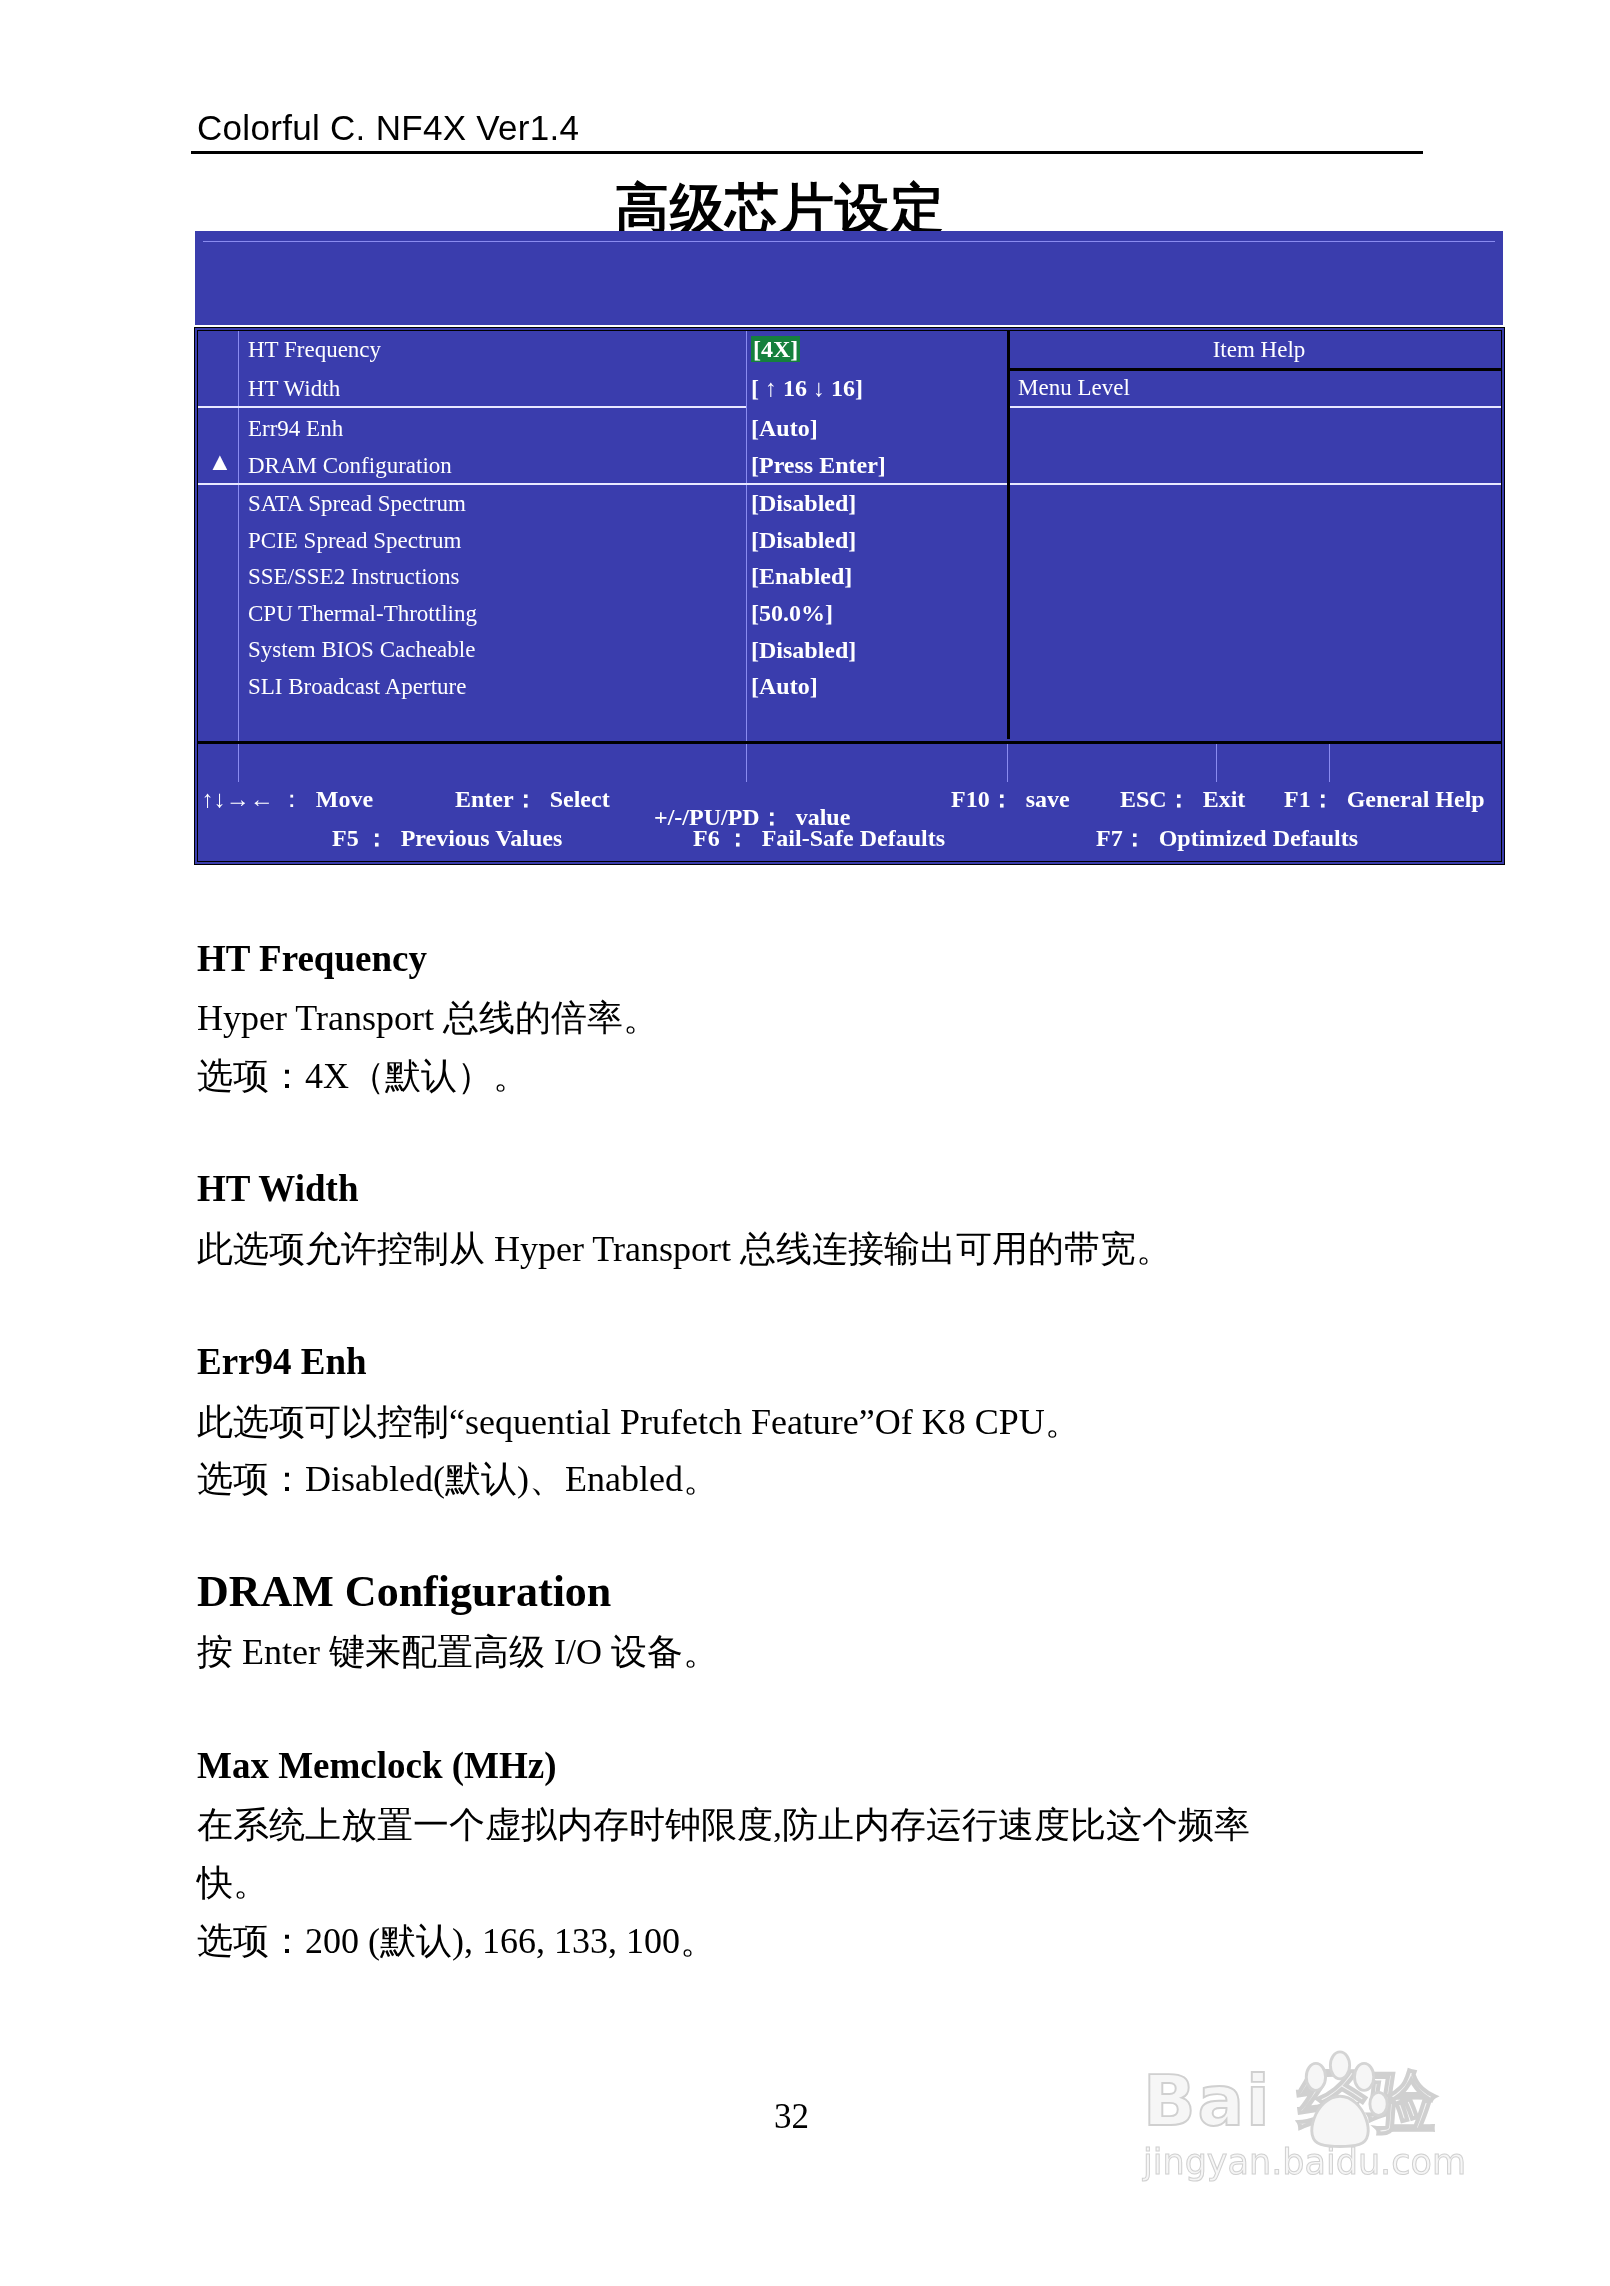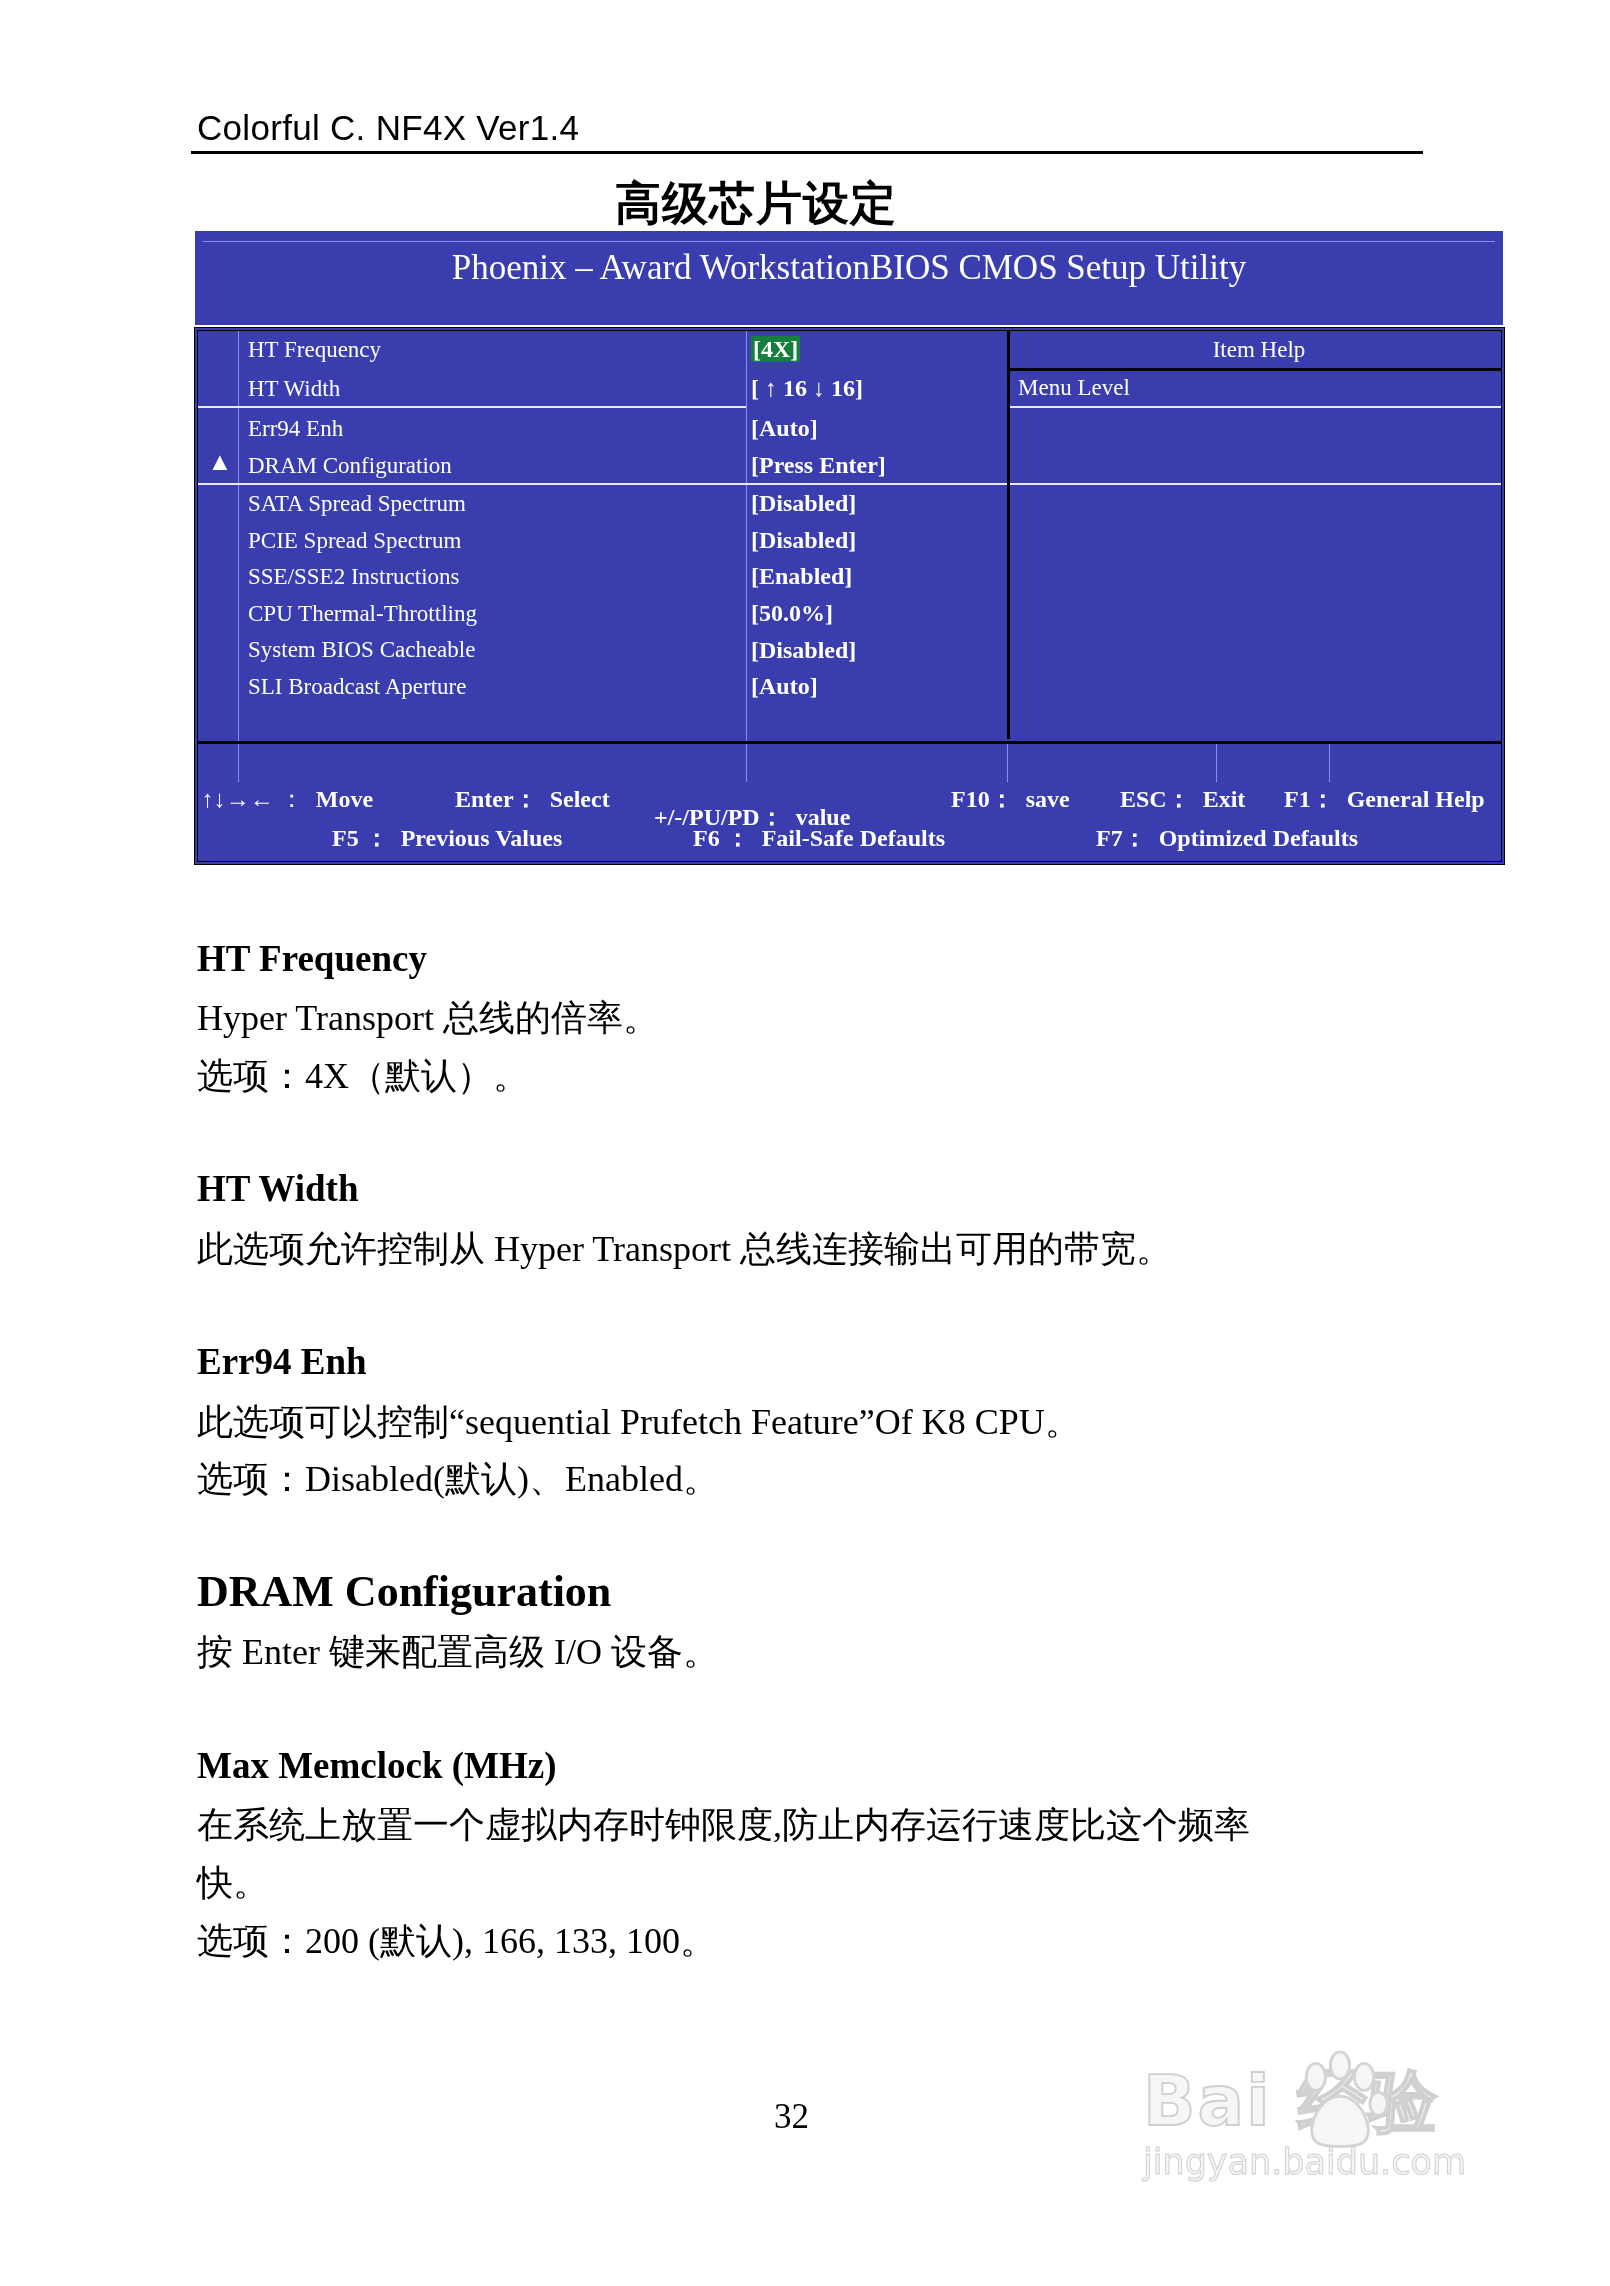--- a/index.html
+++ b/index.html
@@ -1,21 +1,21 @@
 <!DOCTYPE html>
 <html><head>
 <meta charset="utf-8">
 <style>
   html, body { margin:0; padding:0; background:#ffffff; }
   body { width:1610px; height:2286px; position:relative; overflow:hidden; font-family:"Liberation Serif", serif; color:#000; }
   .abs { position:absolute; }
 
   .doc-header { left:197px; top:108px; font-family:"Liberation Sans", sans-serif; font-size:35px; letter-spacing:0.3px; white-space:nowrap; }
   .doc-rule { left:191px; top:151px; width:1232px; height:2.9px; background:#000; }
-  .section-title { left:615px; top:173px; font-family:"DejaVu Sans", sans-serif; font-size:46px; font-weight:bold; white-space:nowrap; letter-spacing:1px; }
+  .section-title { left:615px; top:173px; font-family:"DejaVu Sans", sans-serif; font-size:54px; font-weight:bold; white-space:nowrap; letter-spacing:1px; }
 
   
   .bios-banner { left:195px; top:231px; width:1308px; height:94px; background:#3a3dad; color:#fff; }
   .bios-banner .topline { position:absolute; left:7.7px; right:7.7px; top:9.6px; height:1px; background:#8a8cf0; }
   .bios-banner .util { position:absolute; left:0; right:0; top:17.3px; text-align:center; font-size:35px; white-space:nowrap; }
   .bios-banner .sub { position:absolute; left:0; right:0; top:58px; text-align:center; font-size:27px; white-space:nowrap; }
 
   
   .bios-box { left:194px; top:327px; width:1311px; height:538px; border:2.9px double #000; border-width:4.8px; border-style:double; box-sizing:border-box; background:#3a3dad; color:#fff; }
   .vline { position:absolute; width:1px; background:#8a8cf0; }
@@ -44,21 +44,20 @@
 </style>
 </head>
 <body>
 
 <div class="abs doc-header">Colorful C. NF4X Ver1.4</div>
 <div class="abs doc-rule"></div>
 <div class="abs section-title">高级芯片设定</div>
 
 <div class="abs bios-banner">
   <div class="topline"></div>
-  <div class="util">Phoenix – Award WorkstationBIOS CMOS Setup Utility</div>
 </div>
 
 <div class="abs bios-box">
 
   <div class="vline" style="left:40px; top:0; height:413px;"></div>
   <div class="vline" style="left:548px; top:0; height:413px;"></div>
   <div class="vline dark" style="left:809px; top:0; height:408px;"></div>
 
   <div class="hline dark" style="left:812px; right:0; top:37px;"></div>
   <div class="hline" style="left:812px; right:0; top:75px;"></div>

